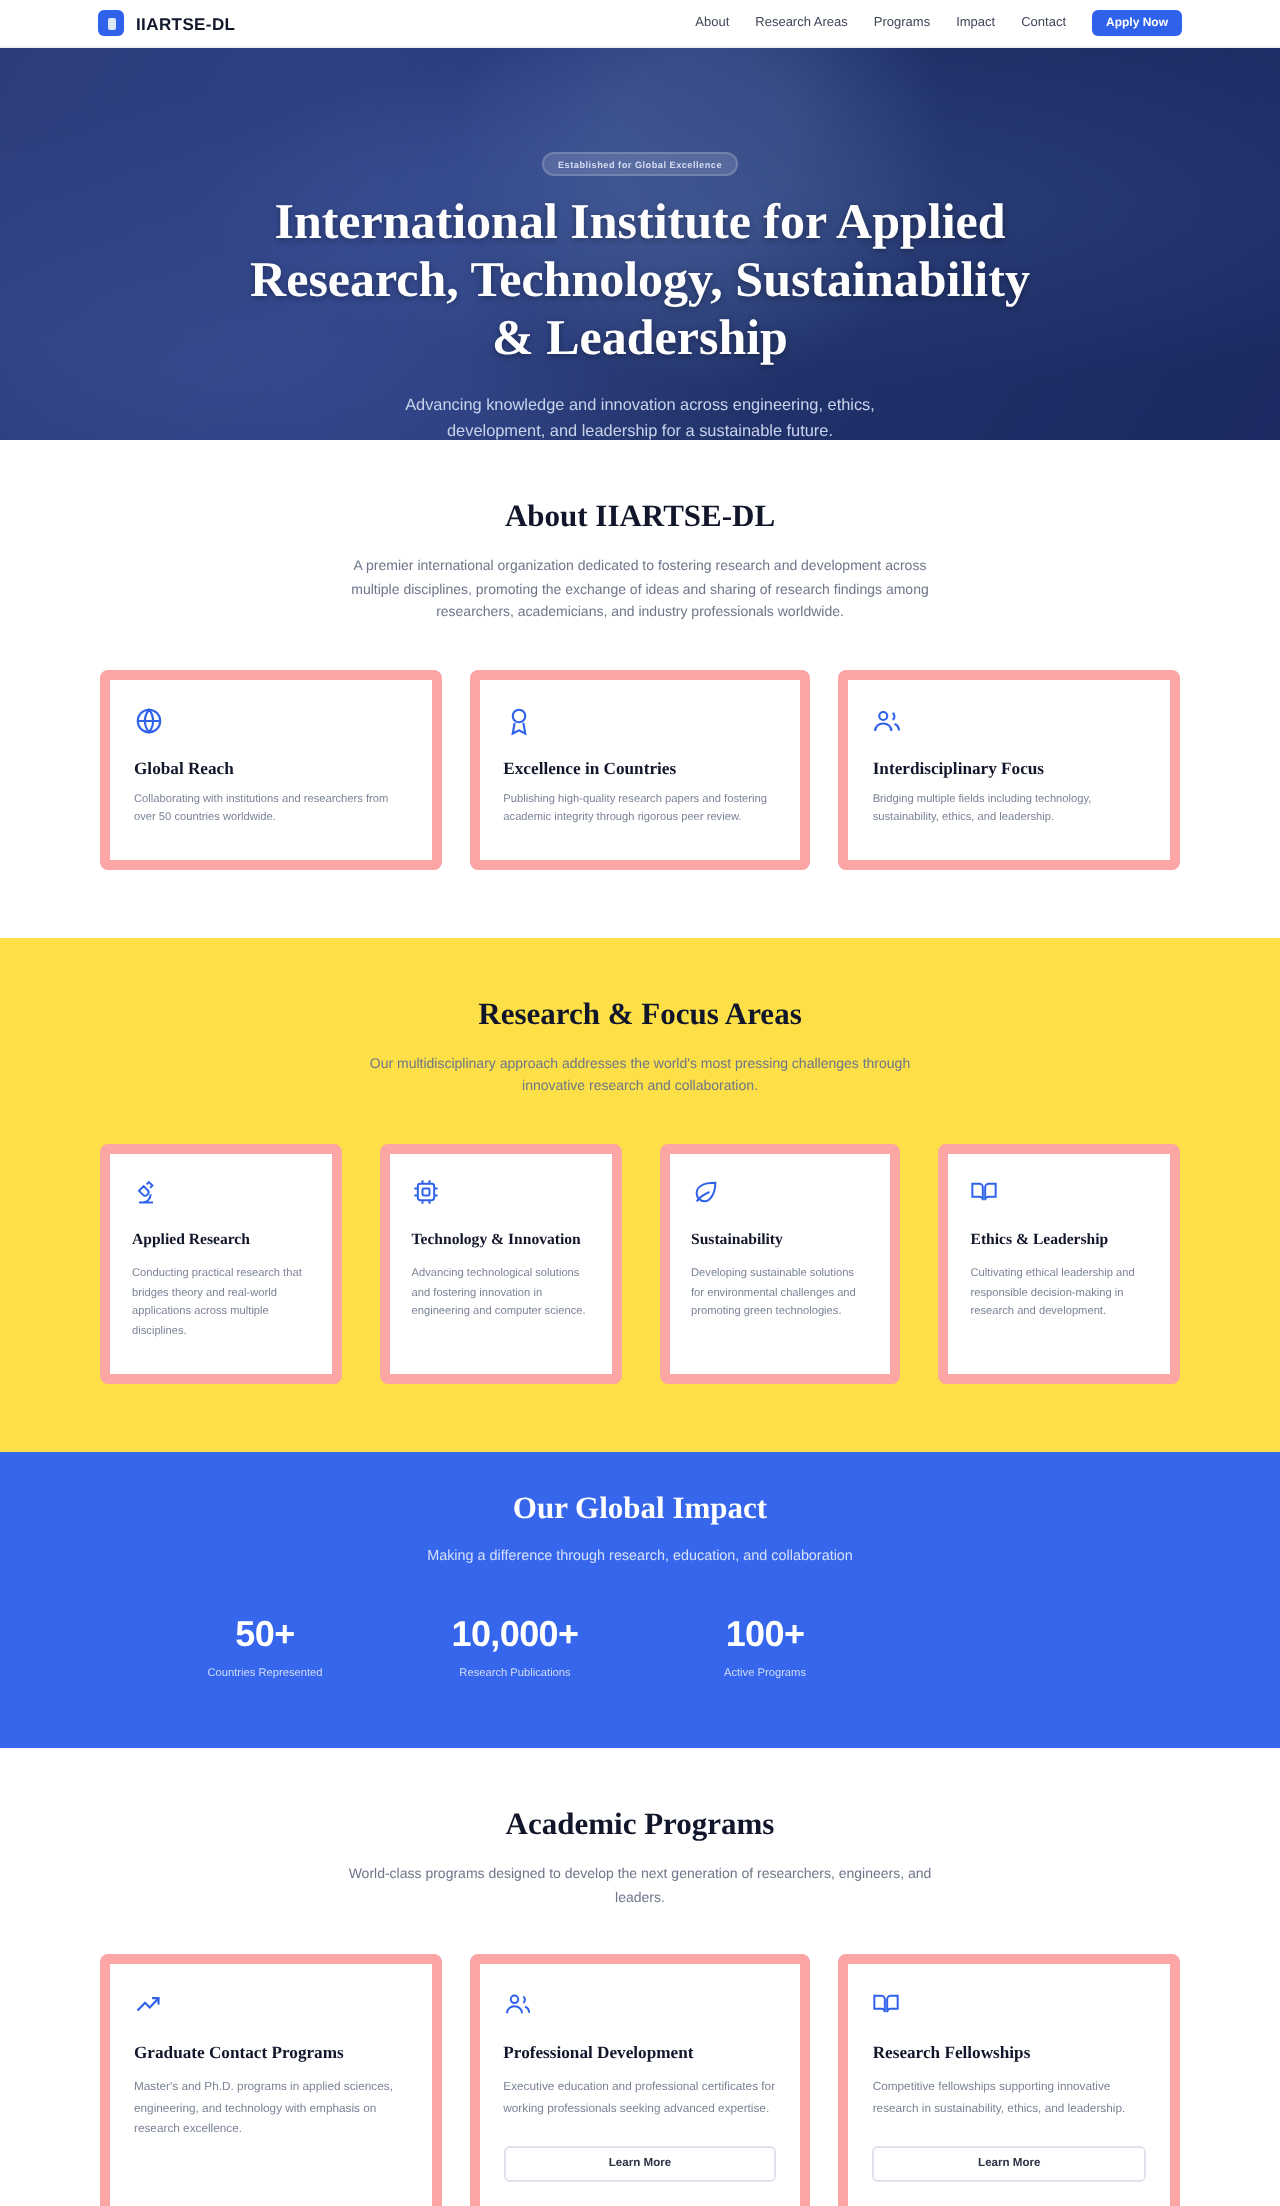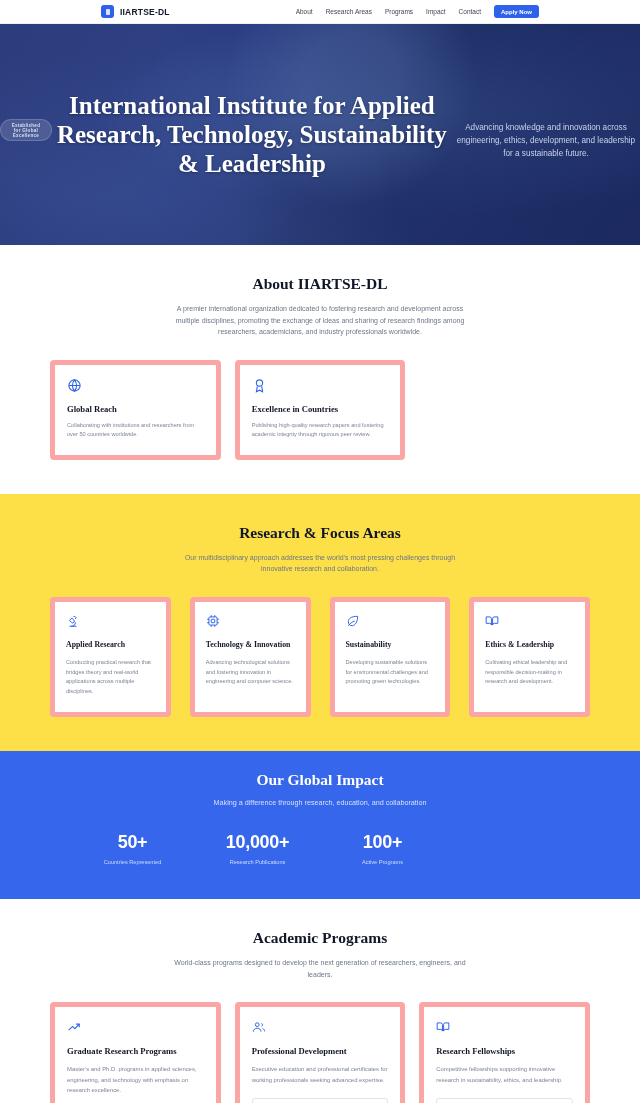--- a/index.html
+++ b/index.html
@@ -10,21 +10,21 @@
     -webkit-font-smoothing: antialiased;
   }
   .page { width: 640px; position: relative; overflow: hidden; }
 
   
   .navbar {
     height: 24px;
     background: #ffffff;
     display: flex;
     align-items: center;
-    padding: 0 101px;
+    padding: 0 49px;
     border-bottom: 1px solid #eef0f4;
   }
   .brand { display: flex; align-items: center; gap: 6px; }
   .brand-mark {
     width: 13px; height: 13px; border-radius: 3px;
     background: #2f62ea;
     display: flex; align-items: center; justify-content: center;
   }
   .brand-mark span {
     display: block; width: 4px; height: 6px; border-radius: 1px;
@@ -40,27 +40,27 @@
     font-size: 6.5px; color: #3f4658; text-decoration: none; white-space: nowrap;
   }
   .nav-cta {
     background: #2f62ea; color: #fff; font-size: 6px; font-weight: bold;
     padding: 3.5px 7px; border-radius: 3px; border: none; white-space: nowrap;
   }
 
   
   .hero {
     position: relative;
-    height: 221px;
+    height: 196px;
     background:
       radial-gradient(ellipse at 68% 40%, rgba(80,110,175,.55) 0%, rgba(30,45,100,0) 55%),
       radial-gradient(ellipse at 20% 80%, rgba(60,80,150,.35) 0%, rgba(30,45,100,0) 60%),
       linear-gradient(120deg, #23316f 0%, #27387c 35%, #2a3c73 60%, #24306a 100%);
-    display: flex; align-items: center;
-    justify-content: flex-start; text-align: center; 
+    display: flex; flex-direction: column; align-items: center;
+    justify-content: flex-start; text-align: center; padding-top: 52px;
     overflow: hidden;
   }
   .hero::before {
     content: ""; position: absolute; inset: 0;
     background:
       radial-gradient(circle at 55% 25%, rgba(120,150,210,.22) 0 12%, transparent 32%),
       radial-gradient(circle at 82% 60%, rgba(20,35,90,.5) 0 25%, transparent 55%),
       radial-gradient(circle at 12% 30%, rgba(90,120,190,.16) 0 18%, transparent 45%);
   }
   .hero > * { position: relative; z-index: 2; }
@@ -190,20 +190,31 @@
         <span class="ico">
           <svg width="15" height="15" viewBox="0 0 24 24" fill="none" stroke="currentColor" stroke-width="1.7">
             <circle cx="12" cy="8" r="5"></circle>
               <path d="M8.5 13.5 7 22l5-2.5L17 22l-1.5-8.5"></path>
           </svg>
         </span>
         <h3>Excellence in Countries</h3>
         <p>Publishing high-quality research papers and fostering academic integrity through rigorous peer review.</p>
       </div>
 
+      <div class="card">
+        <span class="ico">
+          <svg width="15" height="15" viewBox="0 0 24 24" fill="none" stroke="currentColor" stroke-width="1.7">
+            <circle cx="9" cy="8" r="3.2"></circle>
+              <path d="M2.5 20c0-3.6 2.9-6 6.5-6s6.5 2.4 6.5 6"></path>
+            <path d="M16.5 5.6a3.2 3.2 0 0 1 0 5.4M18 14.4c2.1.7 3.5 2.6 3.5 5.1"></path>
+          </svg>
+        </span>
+        <h3>Interdisciplinary Focus</h3>
+        <p>Bridging multiple fields including technology, sustainability, ethics, and leadership.</p>
+      </div>
 
     </div>
   </section>
 
   <section class="section alt">
     <h2 class="sec-title">Research &amp; Focus Areas</h2>
     <p class="sec-sub">Our multidisciplinary approach addresses the world's most pressing challenges through innovative research and collaboration.</p>
     <div class="grid-4">
 
       <div class="card focus">
@@ -279,21 +290,21 @@
     <p class="sec-sub">World-class programs designed to develop the next generation of researchers, engineers, and leaders.</p>
     <div class="grid-3">
 
       <div class="card prog">
         <span class="ico">
           <svg width="14" height="14" viewBox="0 0 24 24" fill="none" stroke="currentColor" stroke-width="1.9">
             <path d="M3 17.5 9.5 11l4 4L21 7"></path>
               <path d="M15.5 7H21v5.5"></path>
           </svg>
         </span>
-        <h3>Graduate Research Programs</h3>
+        <h3>Graduate Contact Programs</h3>
         <p>Master's and Ph.D. programs in applied sciences, engineering, and technology with emphasis on research excellence.</p>
 
       </div>
 
       <div class="card prog">
         <span class="ico">
           <svg width="14" height="14" viewBox="0 0 24 24" fill="none" stroke="currentColor" stroke-width="1.7">
             <circle cx="9" cy="8" r="3.2"></circle>
               <path d="M2.5 20c0-3.6 2.9-6 6.5-6s6.5 2.4 6.5 6"></path>
             <path d="M16.5 5.6a3.2 3.2 0 0 1 0 5.4M18 14.4c2.1.7 3.5 2.6 3.5 5.1"></path>

